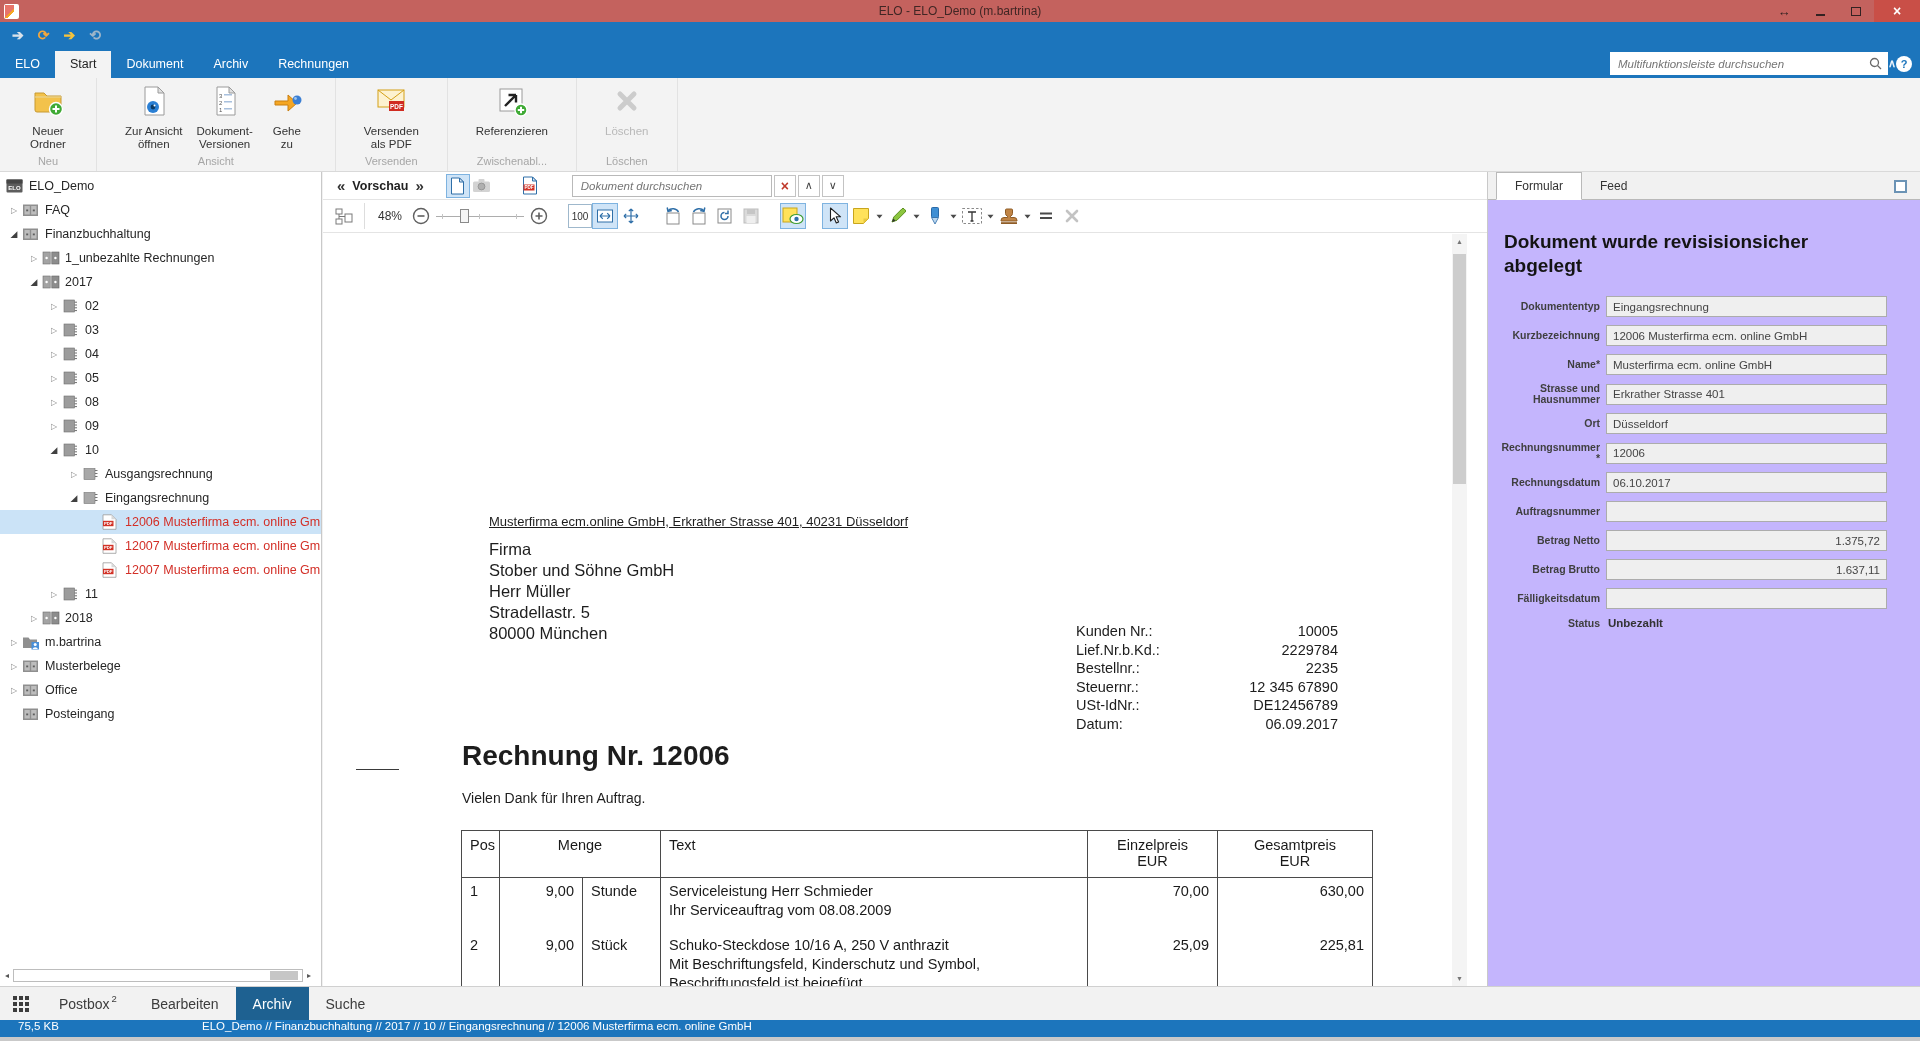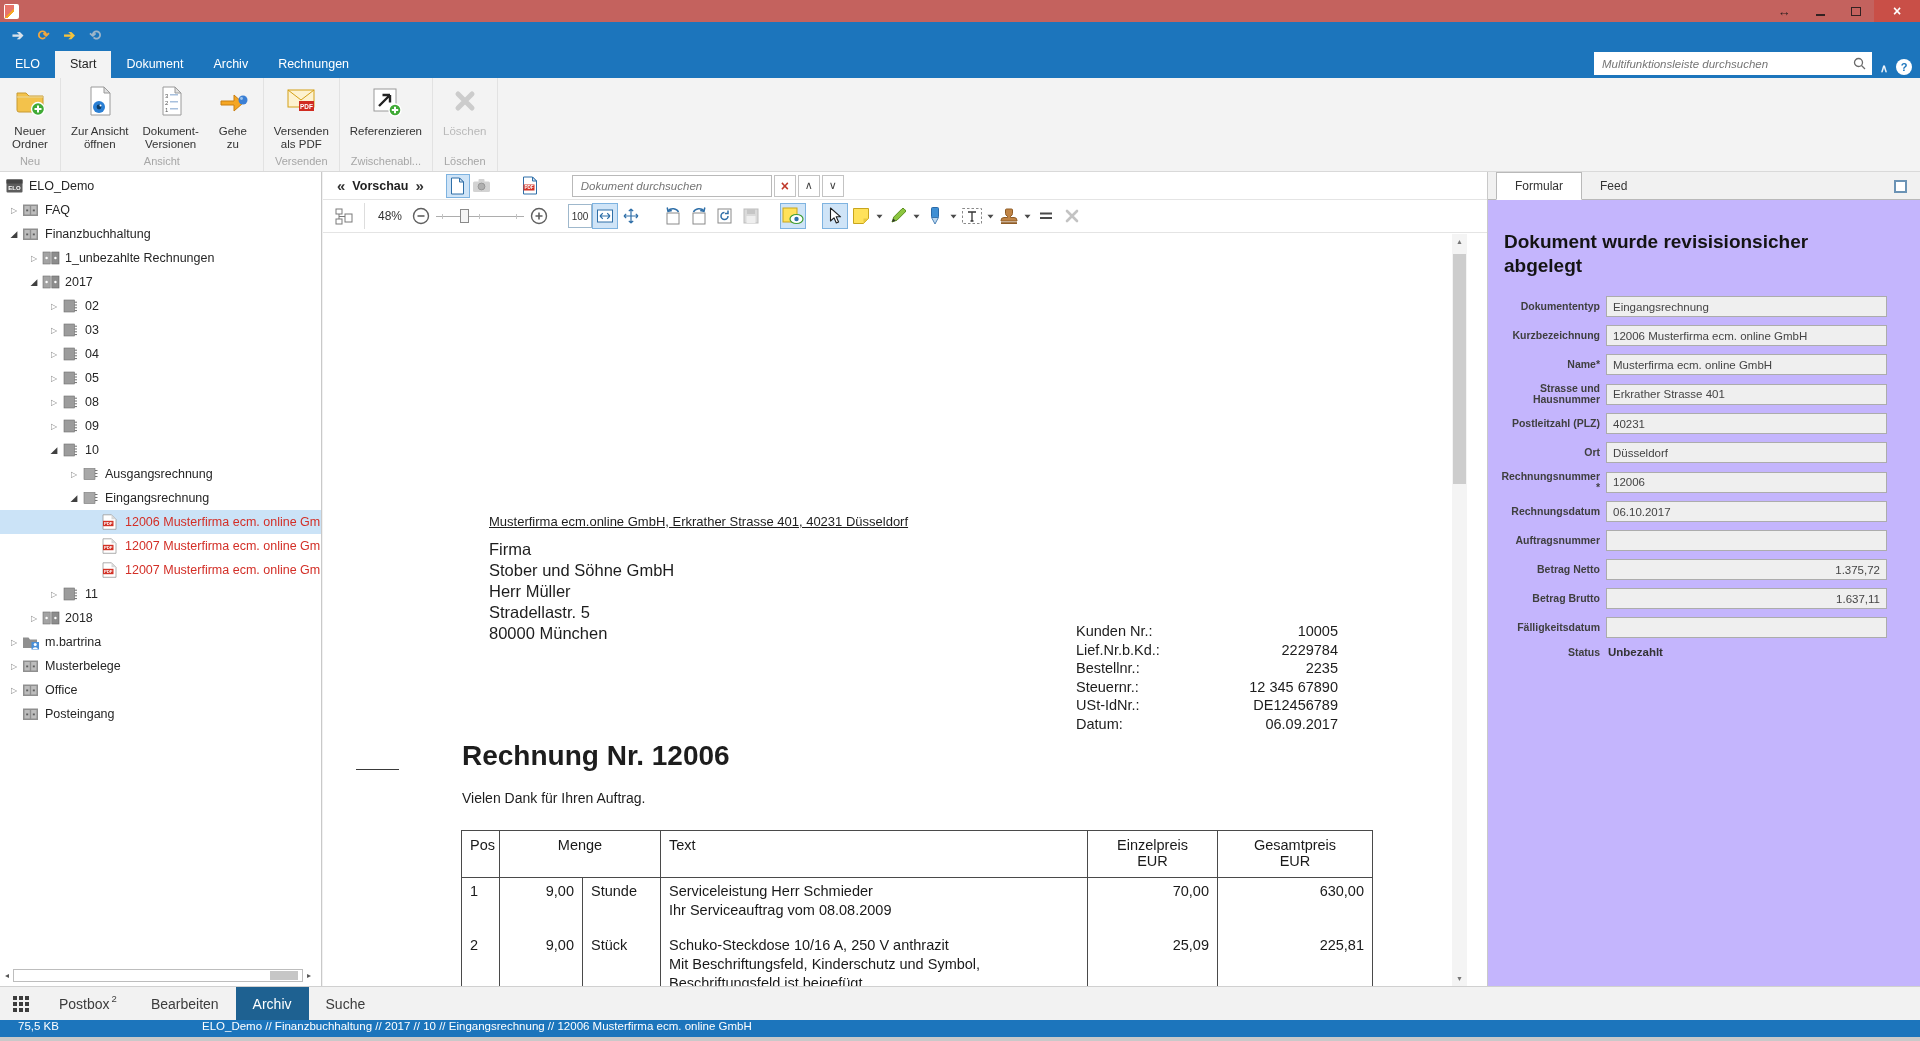--- a/index.html
+++ b/index.html
@@ -16,30 +16,30 @@
   .wc{width:36px;display:flex;align-items:center;justify-content:center;color:#332222;font-size:13px;}
   .wc .bar{width:9px;height:2px;background:#332222;margin-top:7px;}
   .wc .box{width:10px;height:9px;border:1.5px solid #332222;}
   .wc.close{width:46px;background:#c94f47;color:#fff;font-size:14px;font-weight:bold;}
   
   .qat{position:absolute;top:22px;left:0;right:0;height:26px;background:#1c75bc;display:flex;align-items:center;padding-left:12px;gap:14px;}
   .qicon{font-size:14px;line-height:1;font-weight:bold;}
   .menubar{position:absolute;top:48px;left:0;right:0;height:30px;background:#1c75bc;display:flex;align-items:flex-end;}
   .mtab{padding:6px 15px 7px;font-size:12.5px;color:#fff;cursor:default;}
   .mtab.active{background:#f3f3f3;color:#222;}
-  .menu-search-cluster{position:absolute;right:8px;bottom:3px;display:flex;align-items:flex-end;gap:8px;}
+  .menu-search-cluster{position:absolute;right:8px;bottom:3px;display:flex;align-items:center;}
   .menu-search{width:278px;height:23px;background:#fff;display:flex;align-items:center;padding:0 6px;}
   .menu-search input{flex:1;border:0;outline:0;font-size:11.5px;font-style:italic;color:#555;font-family:"Liberation Sans",sans-serif;}
   .caret-btn{color:#eaf2fa;font-size:11px;font-weight:bold;}
   .help-btn{width:16px;height:16px;border-radius:50%;background:#fff;color:#1c75bc;font-size:11px;font-weight:bold;
        display:flex;align-items:center;justify-content:center;}
   
   .ribbon{position:absolute;top:78px;left:0;right:0;height:94px;background:#f3f3f3;border-bottom:1px solid #d9d9d9;display:flex;}
   .rgroup{display:flex;flex-direction:column;border-right:1px solid #e2e2e2;}
-  .rbuttons{flex:1;display:flex;align-items:flex-start;padding:5px 3px 0;}
+  .rbuttons{flex:1;display:flex;align-items:flex-start;padding:5px 21px 0;}
   .rbtn{display:flex;flex-direction:column;align-items:center;min-width:54px;padding:2px 7px;
         font-size:11.5px;line-height:13px;color:#333;white-space:pre-line;text-align:center;}
   .rbtn svg{margin-bottom:5px;}
   .rbtn.disabled{color:#b9b9b9;}
   .rgroup-label{height:18px;text-align:center;font-size:11px;color:#a6a6a6;line-height:16px;}
   
   .main{position:absolute;top:172px;left:0;width:1920px;height:814px;}
   .tree-panel{position:absolute;left:0;top:0;width:322px;height:814px;background:#fff;border-right:1px solid #c9c9c9;overflow:hidden;}
   .tree{position:absolute;top:2px;left:0;right:0;}
   .titem{height:24px;display:flex;align-items:center;font-size:12.5px;color:#262626;white-space:nowrap;overflow:hidden;}
@@ -124,20 +124,21 @@
   .sb-path{margin-left:14px;}
   .bottom-strip{position:absolute;left:0;right:0;top:1037px;height:4px;background:#c9c9c9;}
 </style>
 </head>
 <body>
 
 <div class="app">
 
   <div class="titlebar">
     <div class="app-logo"></div>
+    <div class="tb-title">ELO - ELO_Demo (m.bartrina)</div>
     <div class="win-controls">
       <div class="wc">
           <span>↔</span>
         </div>
       <div class="wc">
           <span class="bar"></span>
         </div>
       <div class="wc">
           <span class="box"></span>
         </div>
@@ -837,24 +838,20 @@
             </div>
             <div class="frow">
               <div class="flabel">Name*</div>
               <div class="ffield">Musterfirma ecm. online GmbH</div>
             </div>
             <div class="frow">
               <div class="flabel">Strasse und Hausnummer</div>
               <div class="ffield">Erkrather Strasse 401</div>
             </div>
             <div class="frow">
-              <div class="flabel">Postleitzahl (PLZ)</div>
-              <div class="ffield">40231</div>
-            </div>
-            <div class="frow">
               <div class="flabel">Ort</div>
               <div class="ffield">Düsseldorf</div>
             </div>
             <div class="frow">
               <div class="flabel">Rechnungsnummer *</div>
               <div class="ffield">12006</div>
             </div>
             <div class="frow">
               <div class="flabel">Rechnungsdatum</div>
               <div class="ffield">06.10.2017</div>

